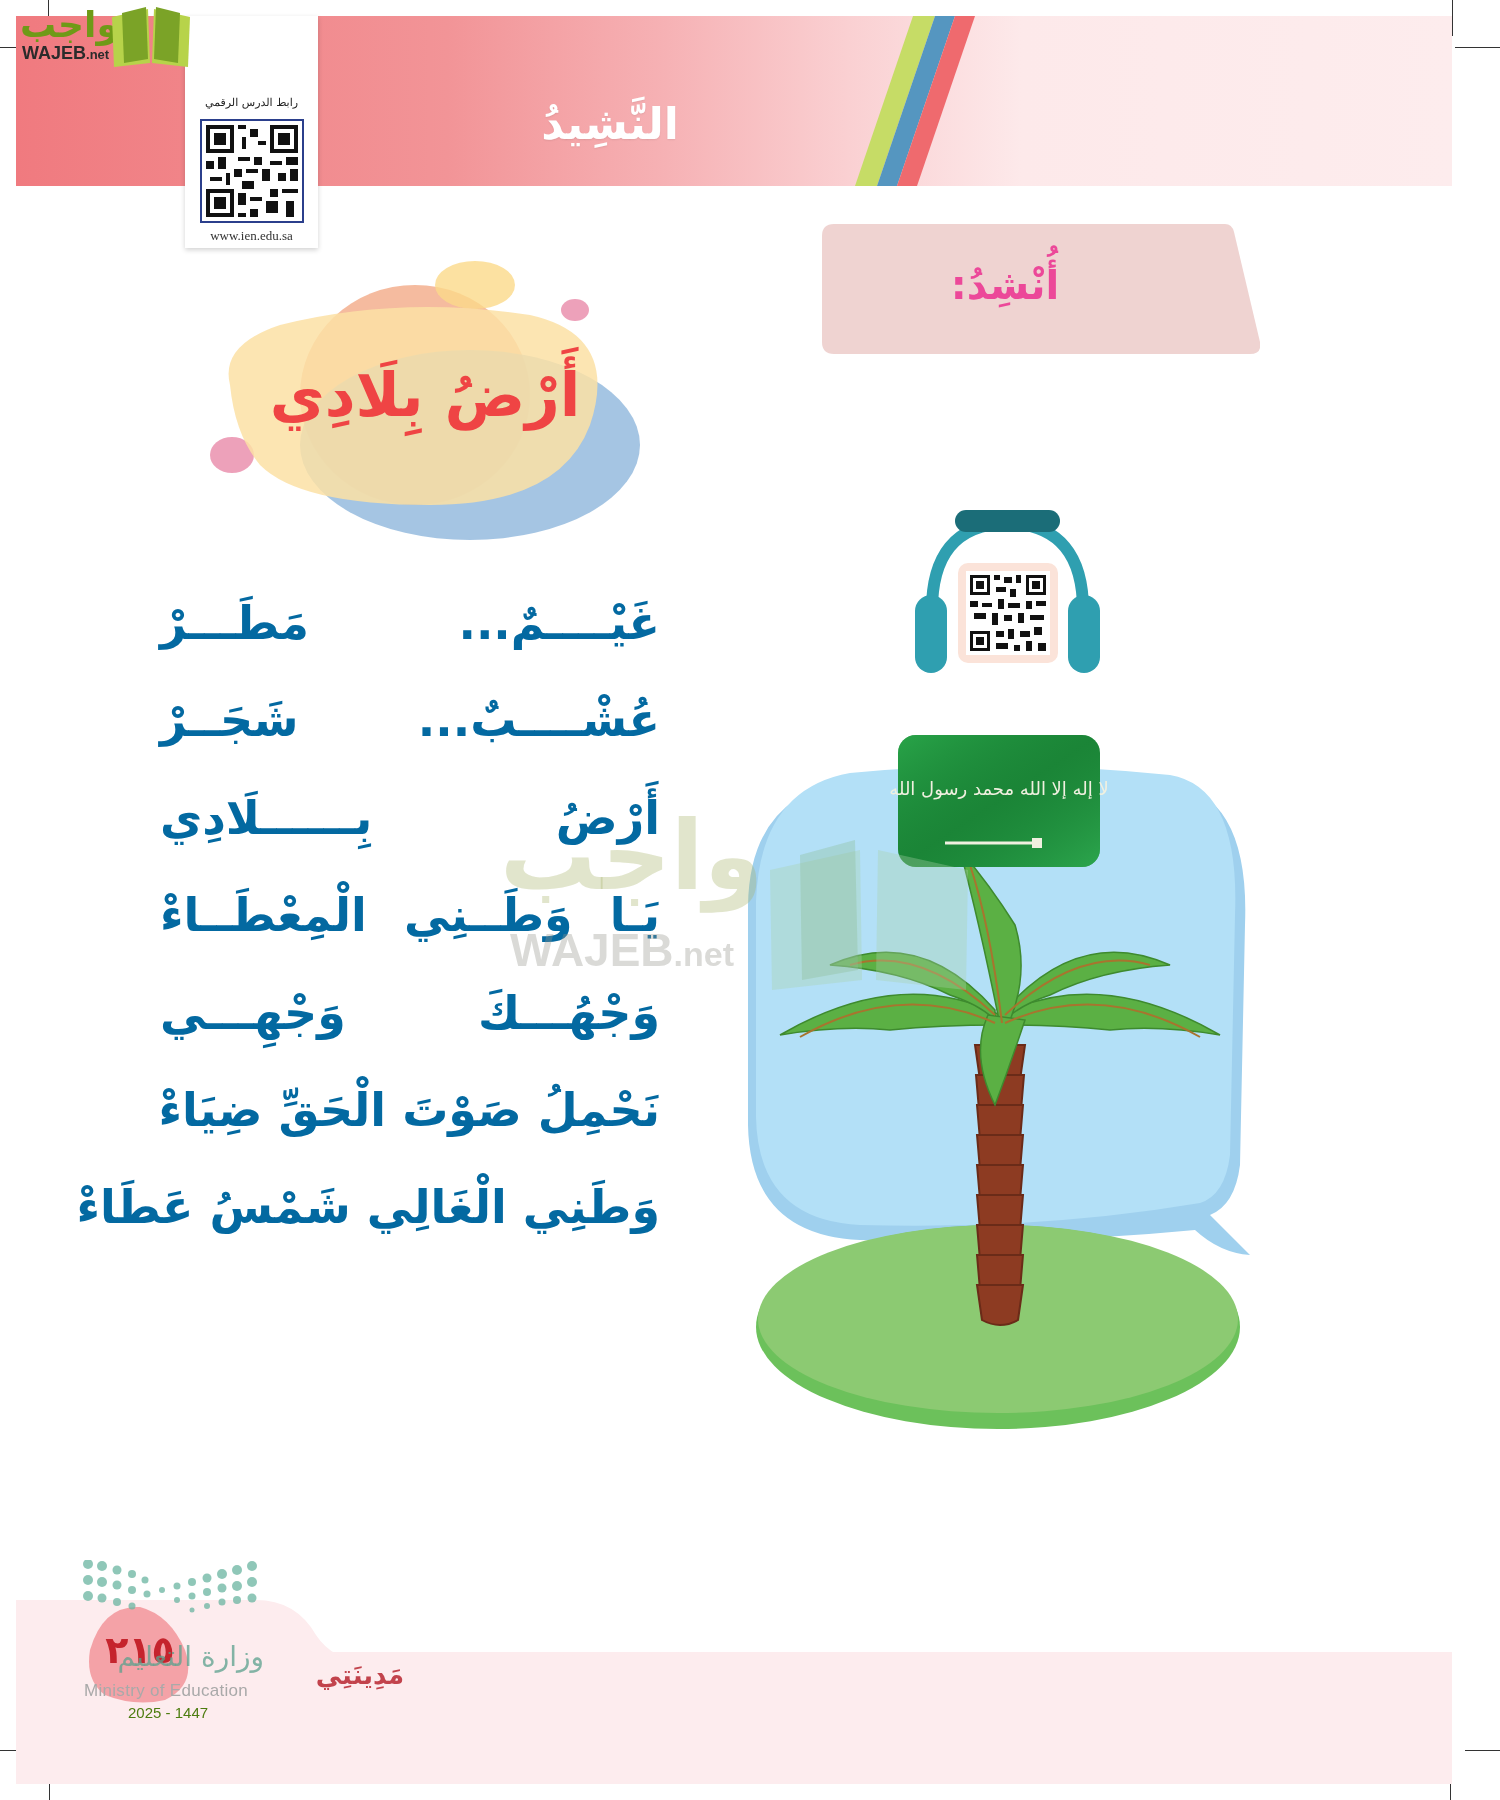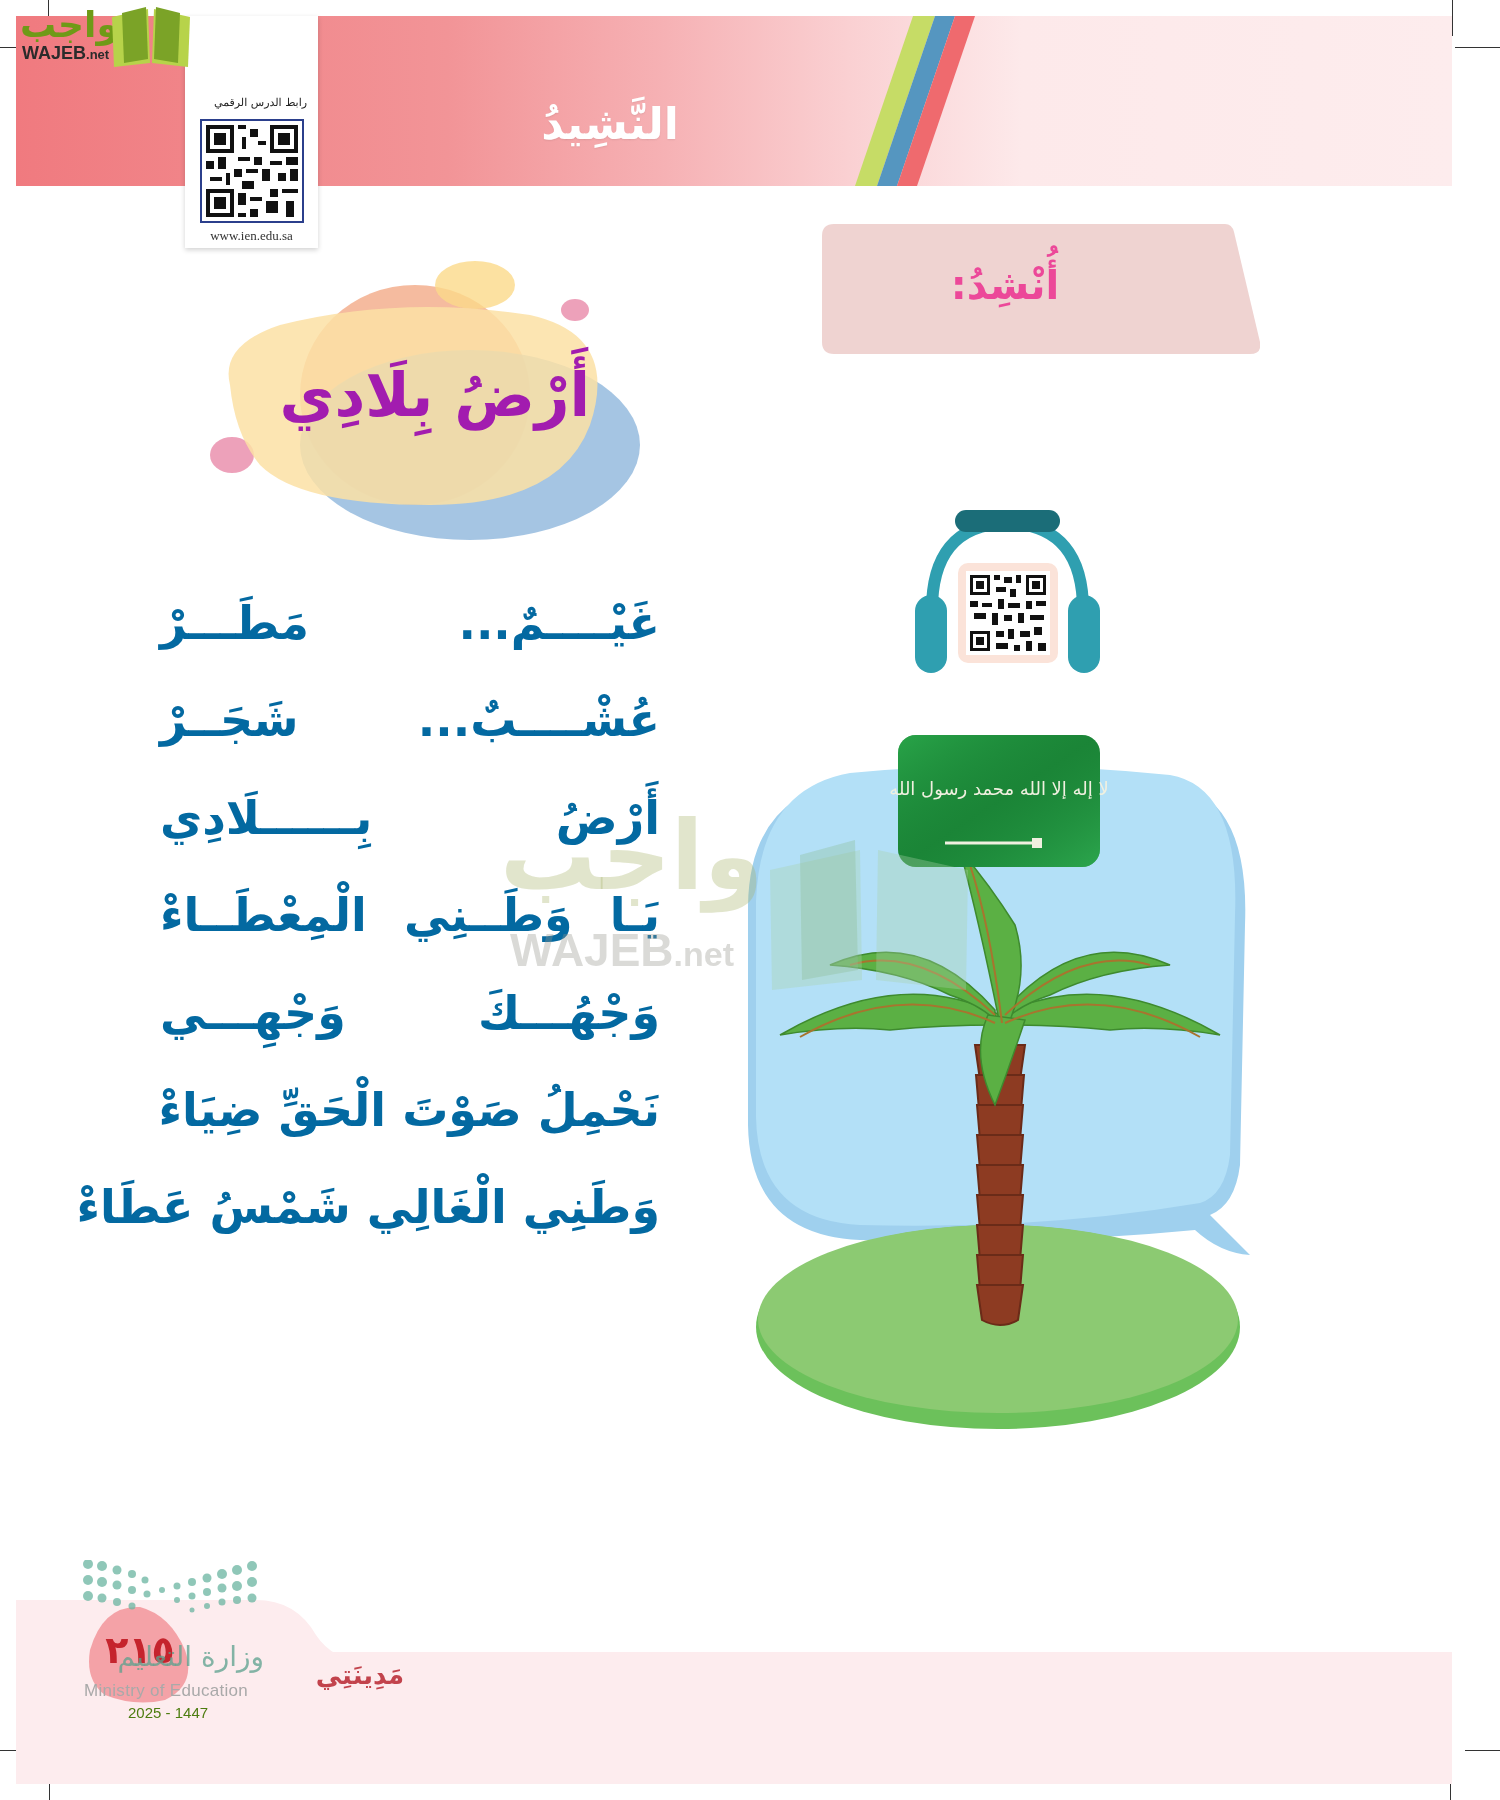--- a/index.html
+++ b/index.html
@@ -12,37 +12,37 @@
 
   
   .header-band { left:16px; top:16px; width:1436px; height:170px;
     background:linear-gradient(90deg,#f07a7f 0%, #f29497 30%, #f6b1b4 45%, #fad0d2 58%, #fde9ea 70%, #fdeced 100%); }
   .stripes { left:855px; top:16px; width:240px; height:170px; }
   .header-title { left:450px; top:86px; width:320px; text-align:center; color:#ffffff; font-size:44px; font-weight:bold;
     direction:rtl; text-shadow:0 1px 2px rgba(0,0,0,0.08);margin-top:12px; }
 
   
   .qr-card { left:185px; top:16px; width:133px; height:232px; background:#fff; box-shadow:0 2px 5px rgba(0,0,0,0.18); text-align:center; }
-  .qr-caption { position:absolute; top:80px; left:0; width:100%; font-family:"DejaVu Serif", serif; font-size:11px; color:#222; direction:rtl;padding-left:9px; }
+  .qr-caption { position:absolute; top:80px; left:0; width:100%; font-family:"DejaVu Serif", serif; font-size:11px; color:#222; direction:rtl; }
   .qr-box { position:absolute; left:15px; top:103px; width:100px; height:100px; border:2px solid #2b3f8c; background:#fff; }
   .qr-url { position:absolute; top:212px; left:0; width:100%; font-family:"Liberation Serif", serif; font-size:13px; color:#333; }
 
   
   .wajeb-logo { left:10px; top:5px; width:180px; height:62px; }
   .wajeb-ar { position:absolute; left:10px; top:0px; font-size:36px; font-weight:bold; color:#6f9a17; direction:rtl; line-height:40px; }
   .wajeb-en { position:absolute; left:12px; top:38px; font-family:"Liberation Sans", sans-serif; font-size:18px; font-weight:bold; color:#2b2b2b; }
   .wajeb-en small { font-size:13px; }
 
   
   .instr { left:820px; top:224px; width:440px; height:132px; }
   .instr-text { position:absolute; left:0; top:38px; width:370px; text-align:center; font-size:40px; font-weight:bold; color:#ec4899; direction:rtl; }
 
   
   .title-blob { left:200px; top:255px; width:440px; height:290px; }
-  .title-text { position:absolute; left:60px; top:105px; width:330px; text-align:right; font-size:60px; font-weight:bold; color:#a21caf; direction:rtl; }
+  .title-text { position:absolute; left:60px; top:105px; width:330px; text-align:center; font-size:60px; font-weight:bold; color:#ef4444; direction:rtl; }
 
   
   .poem { left:160px; top:575px; width:500px; direction:rtl; }
   .poem-line { height:97.4px; font-size:46px; font-weight:bold; color:#0369a1; text-align:justify; text-align-last:justify;
     line-height:97px; white-space:nowrap; }
 
   
   .headphones { left:910px; top:505px; width:195px; height:180px; }
 
   

